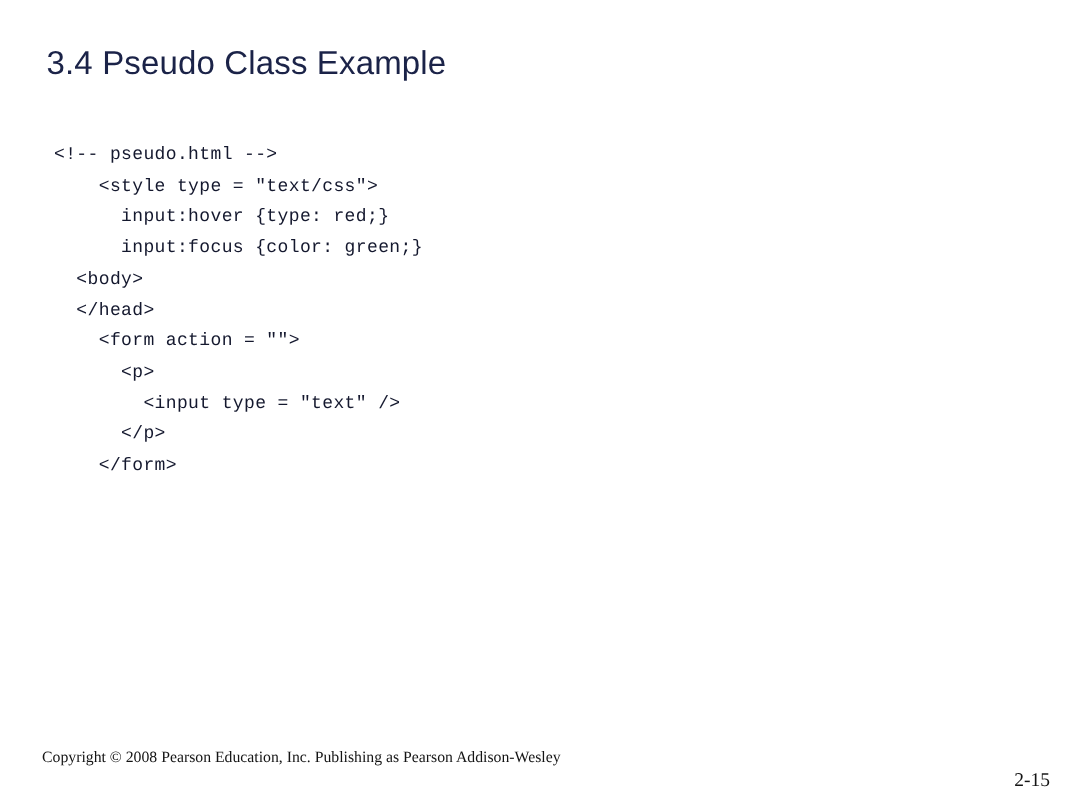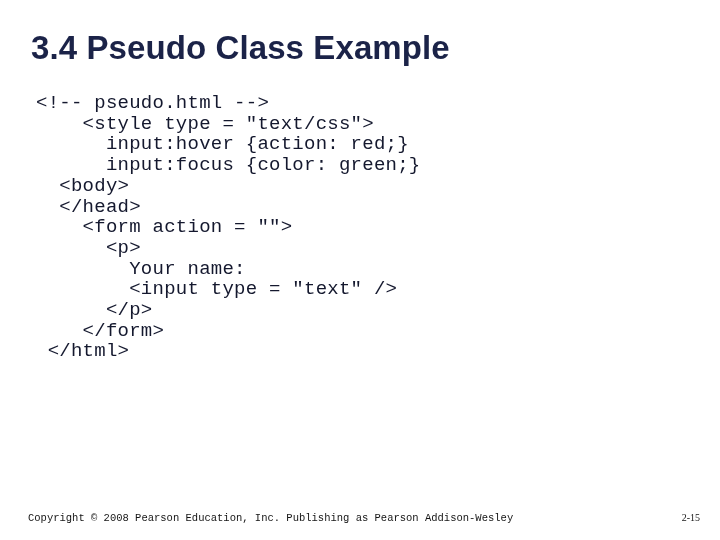--- a/index.html
+++ b/index.html
@@ -21,84 +21,82 @@
     height: 540px;
     background: #ffffff;
     box-sizing: border-box;
   }
 
   .slide-title {
     position: absolute;
     left: 31px;
     top: 29px;
     font-family: "Liberation Sans", sans-serif;
-    font-size: 33px;
-    font-weight: 700;
+    font-size: 22px;
+    font-weight: 400;
     color: #1b2348;
     letter-spacing: 0.1px;
     white-space: nowrap;
   }
 
   .code-block {
     position: absolute;
     left: 36px;
     top: 93px;
     width: 660px;
   }
 
   .code-line {
     font-family: "Liberation Mono", "DejaVu Sans Mono", monospace;
-    font-size: 19px;
+    font-size: 12px;
     line-height: 20.7px;
     color: #14182e;
     white-space: pre;
     letter-spacing: 0.25px;
   }
 
   .footer-copyright {
     position: absolute;
     left: 28px;
-    top: 512px;
-    font-family: Liberation Mono, monospace;
+    top: 500px;
+    font-family: Liberation Serif, serif;
     font-size: 10.5px;
     color: #141414;
     white-space: nowrap;
   }
 
   .footer-pagenum {
     position: absolute;
     right: 20px;
     top: 512px;
     font-family: "Liberation Serif", serif;
-    font-size: 10px;
+    font-size: 13px;
     color: #141414;
     white-space: nowrap;
     text-align: right;
   }
 </style>
 </head>
 <body>
 
 <div class="slide">
 
   <div class="slide-title">3.4 Pseudo Class Example</div>
 
   <div class="code-block">
     <div class="code-line">&lt;!-- pseudo.html --&gt;</div>
     <div class="code-line">    &lt;style type = "text/css"&gt;</div>
-    <div class="code-line">      input:hover {action: red;}</div>
+    <div class="code-line">      input:hover {type: red;}</div>
     <div class="code-line">      input:focus {color: green;}</div>
     <div class="code-line">  &lt;body&gt;</div>
     <div class="code-line">  &lt;/head&gt;</div>
     <div class="code-line">    &lt;form action = ""&gt;</div>
     <div class="code-line">      &lt;p&gt;</div>
-    <div class="code-line">        Your name:</div>
     <div class="code-line">        &lt;input type = "text" /&gt;</div>
     <div class="code-line">      &lt;/p&gt;</div>
     <div class="code-line">    &lt;/form&gt;</div>
-    <div class="code-line"> &lt;/html&gt;</div>
   </div>
 
   <div class="footer-copyright">Copyright © 2008 Pearson Education, Inc. Publishing as Pearson Addison-Wesley</div>
 
   <div class="footer-pagenum">2-15</div>
 
 </div>
 
 </body></html>

